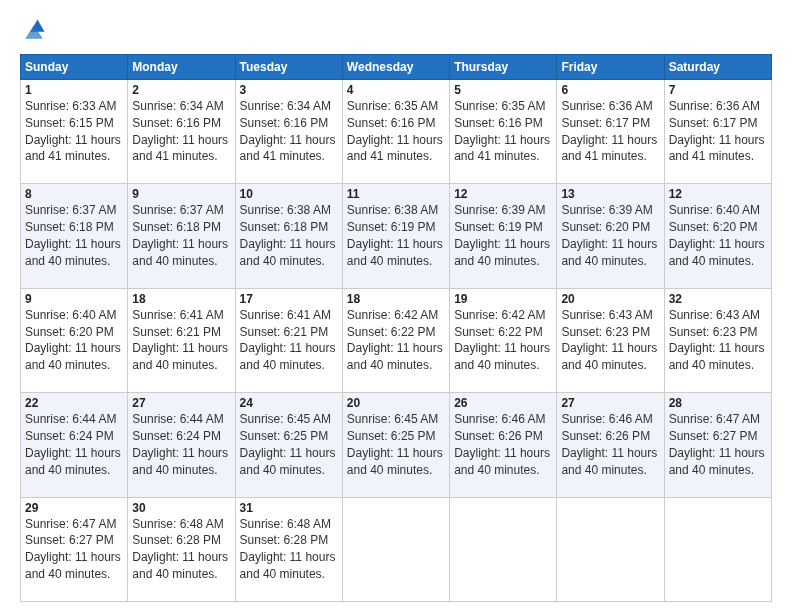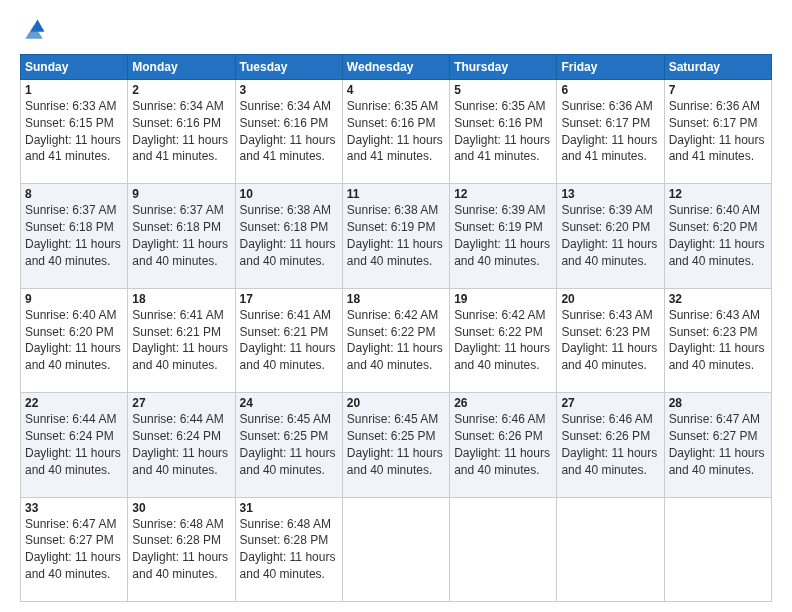--- a/index.html
+++ b/index.html
@@ -164,21 +164,21 @@
         <tr>
           <td><span class="day-number">22</span><span class="day-info">Sunrise: 6:44 AM<br>Sunset: 6:24 PM<br>Daylight: 11 hours and 40 minutes.</span></td>
           <td><span class="day-number">27</span><span class="day-info">Sunrise: 6:44 AM<br>Sunset: 6:24 PM<br>Daylight: 11 hours and 40 minutes.</span></td>
           <td><span class="day-number">24</span><span class="day-info">Sunrise: 6:45 AM<br>Sunset: 6:25 PM<br>Daylight: 11 hours and 40 minutes.</span></td>
           <td><span class="day-number">20</span><span class="day-info">Sunrise: 6:45 AM<br>Sunset: 6:25 PM<br>Daylight: 11 hours and 40 minutes.</span></td>
           <td><span class="day-number">26</span><span class="day-info">Sunrise: 6:46 AM<br>Sunset: 6:26 PM<br>Daylight: 11 hours and 40 minutes.</span></td>
           <td><span class="day-number">27</span><span class="day-info">Sunrise: 6:46 AM<br>Sunset: 6:26 PM<br>Daylight: 11 hours and 40 minutes.</span></td>
           <td><span class="day-number">28</span><span class="day-info">Sunrise: 6:47 AM<br>Sunset: 6:27 PM<br>Daylight: 11 hours and 40 minutes.</span></td>
         </tr>
         <tr>
-          <td><span class="day-number">33</span><span class="day-info">Sunrise: 6:47 AM<br>Sunset: 6:27 PM<br>Daylight: 11 hours and 40 minutes.</span></td>
+          <td><span class="day-number">29</span><span class="day-info">Sunrise: 6:47 AM<br>Sunset: 6:27 PM<br>Daylight: 11 hours and 40 minutes.</span></td>
           <td><span class="day-number">30</span><span class="day-info">Sunrise: 6:48 AM<br>Sunset: 6:28 PM<br>Daylight: 11 hours and 40 minutes.</span></td>
           <td><span class="day-number">31</span><span class="day-info">Sunrise: 6:48 AM<br>Sunset: 6:28 PM<br>Daylight: 11 hours and 40 minutes.</span></td>
           <td class="empty-cell"></td>
           <td class="empty-cell"></td>
           <td class="empty-cell"></td>
           <td class="empty-cell"></td>
         </tr>
       </tbody>
   </table>
 </div>

